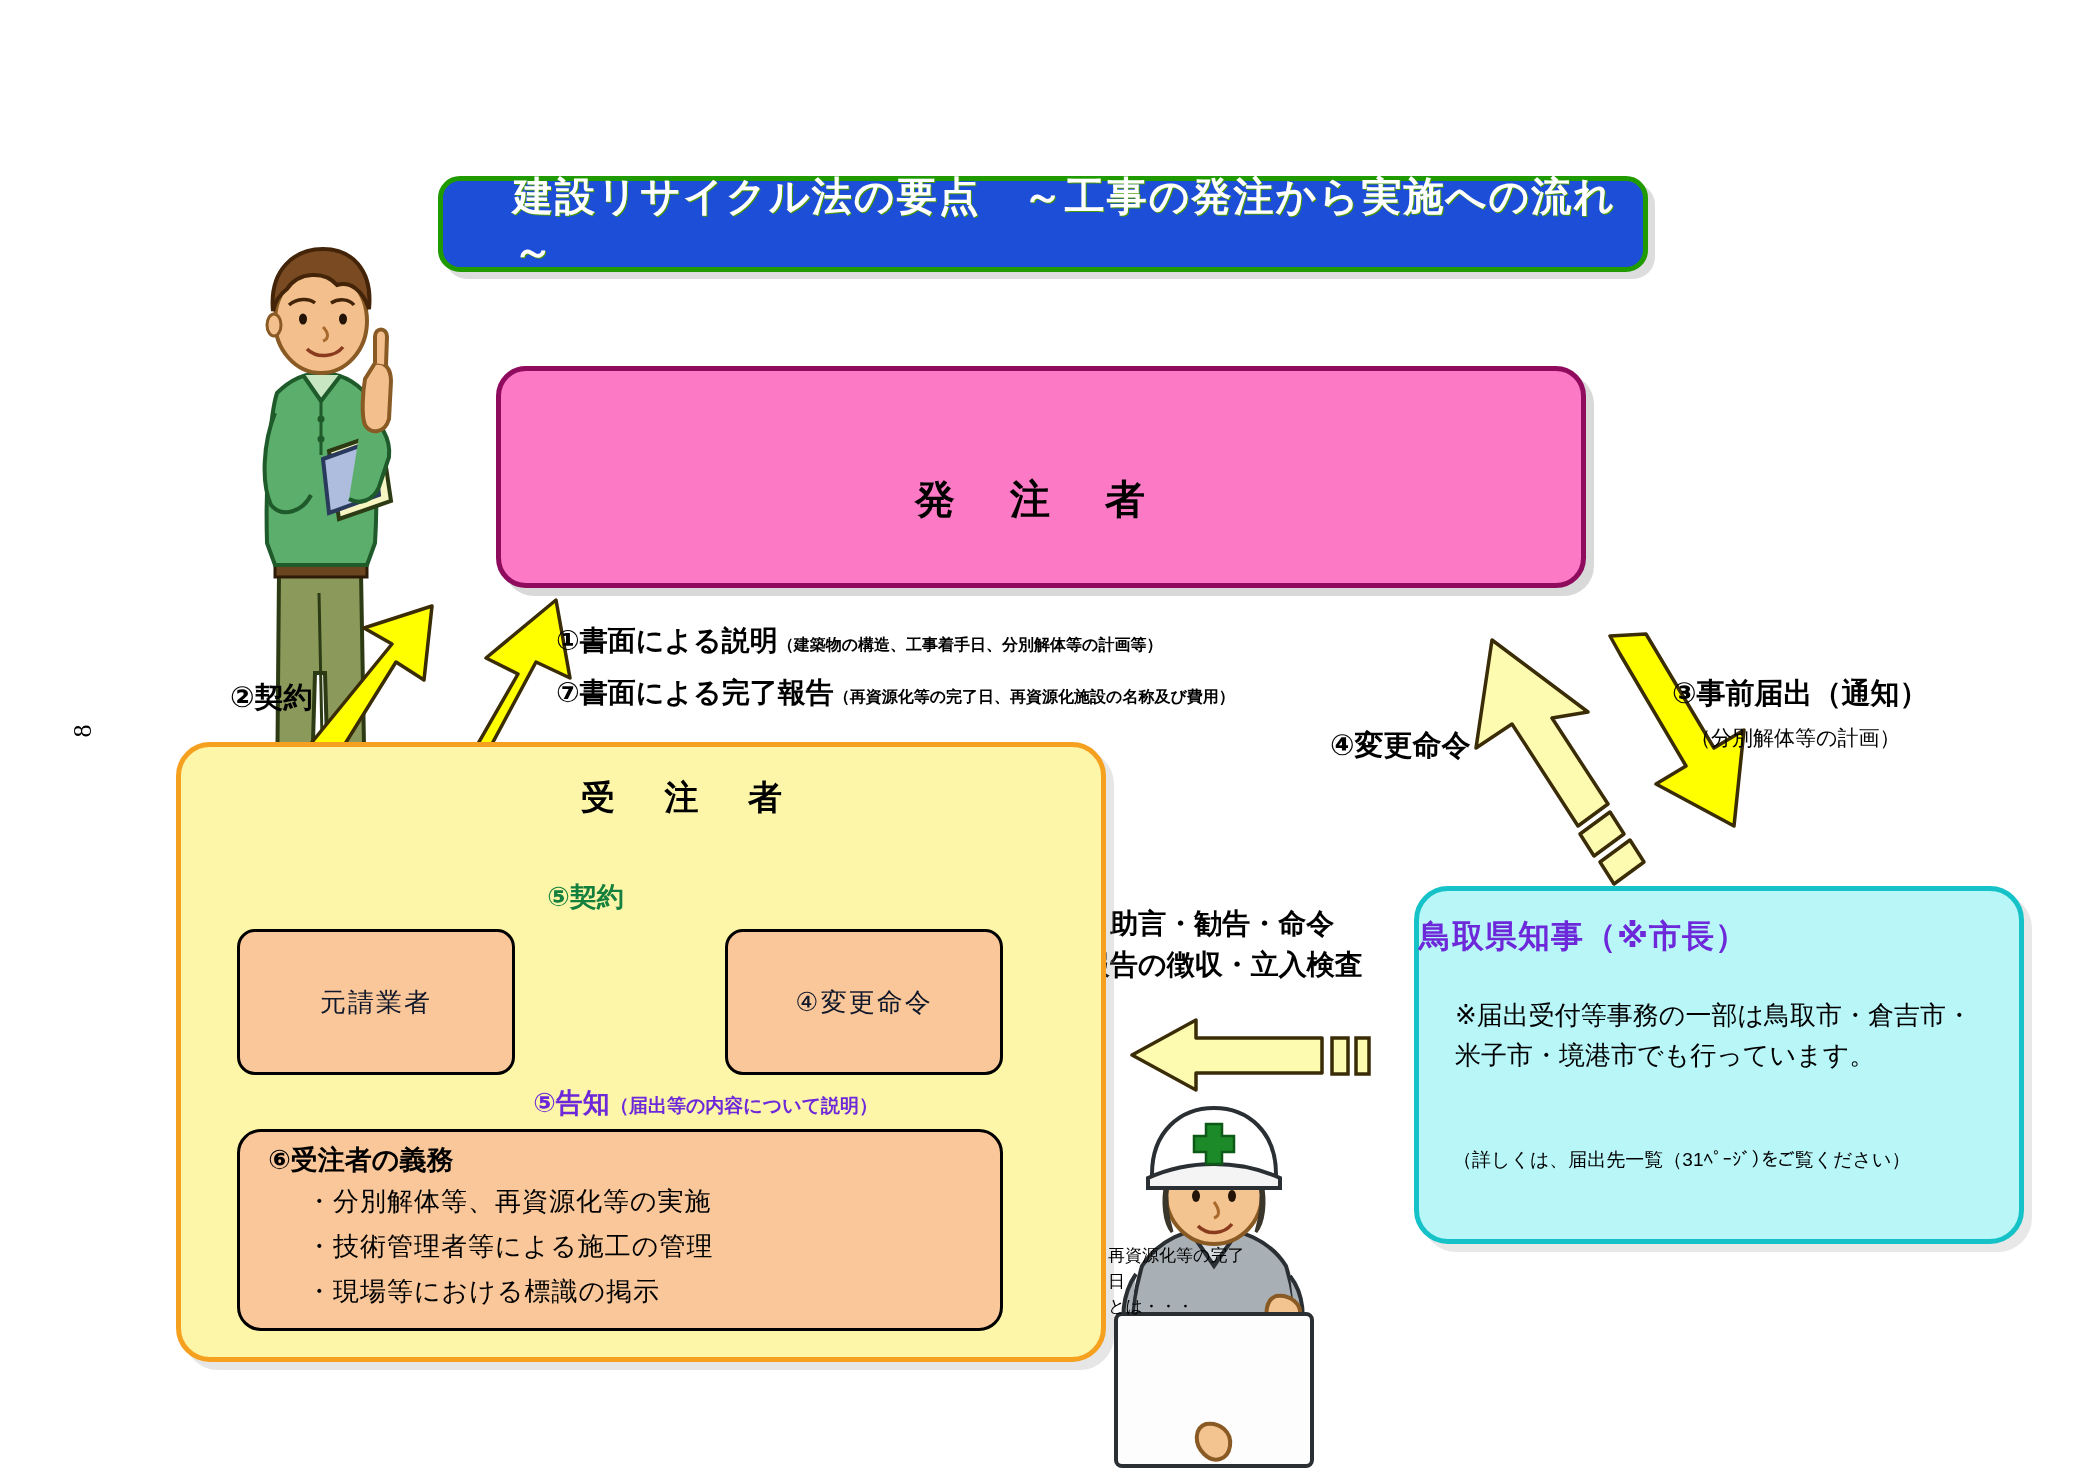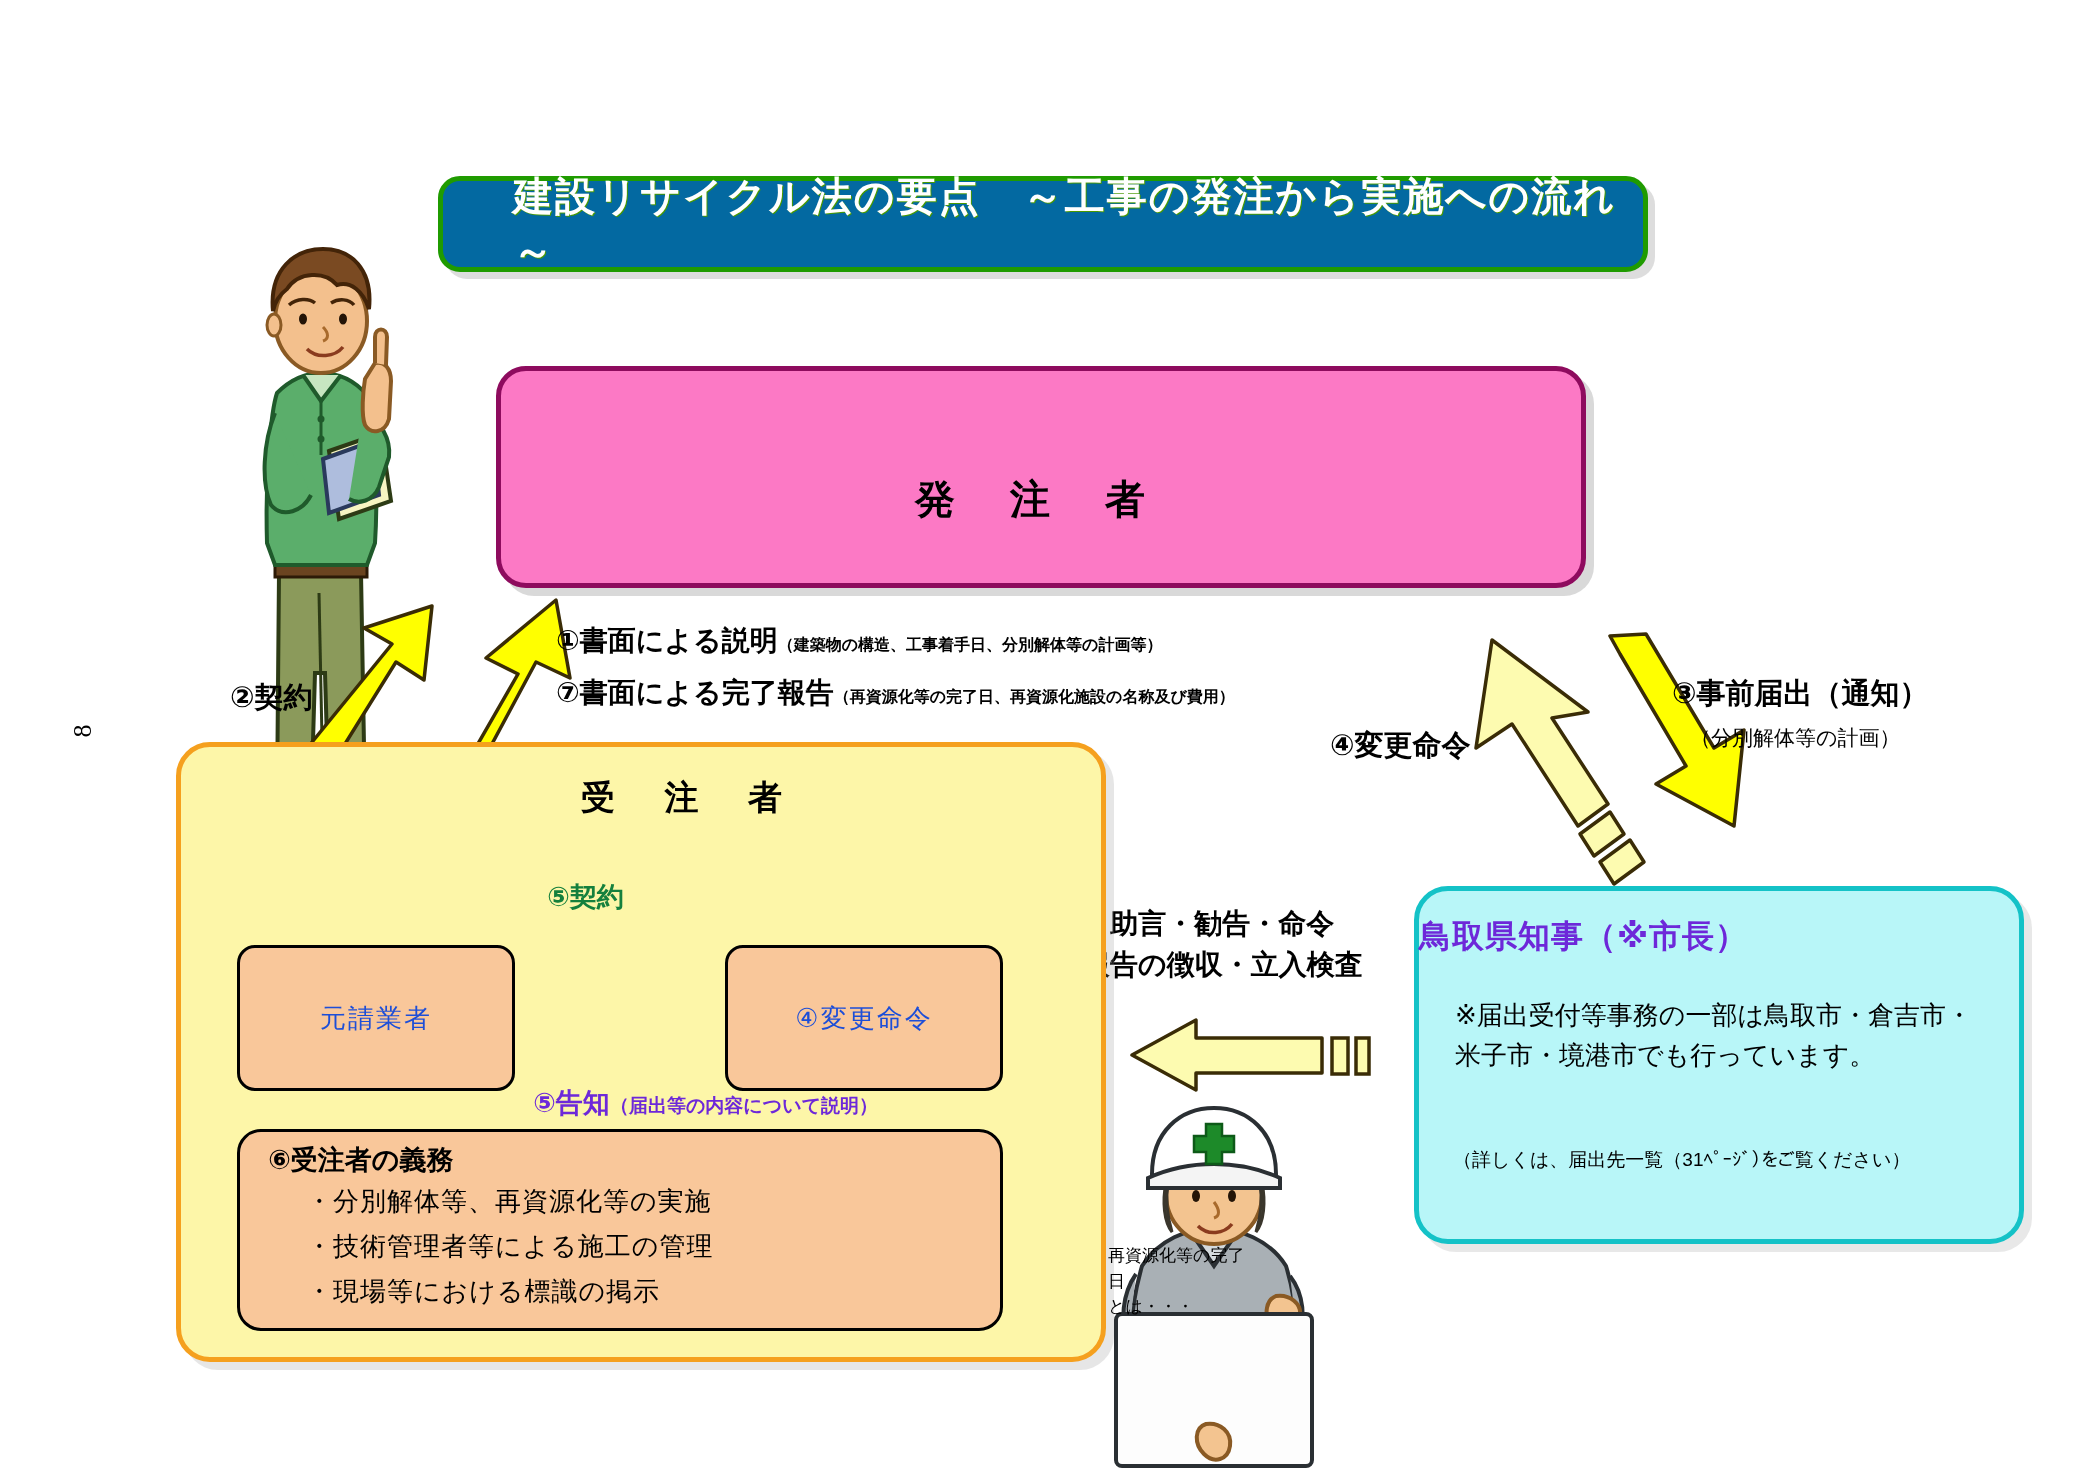--- a/index.html
+++ b/index.html
@@ -5,44 +5,44 @@
   html,body{margin:0;padding:0;background:#ffffff;}
   body{font-family:"Liberation Sans","DejaVu Sans",sans-serif;}
   #page{position:relative;width:2092px;height:1477px;background:#fff;overflow:hidden;}
 
   
   #pageno{position:absolute;left:76px;top:716px;font-size:26px;color:#000;
           transform:rotate(-90deg);transform-origin:50% 50%;font-family:"Liberation Serif",serif;}
 
   
   #title-banner{position:absolute;left:438px;top:176px;width:1200px;height:86px;
-      background:#0369a1;border:5px solid #1f9b00;border-radius:22px;
+      background:#1d4ed8;border:5px solid #1f9b00;border-radius:22px;
       box-shadow:7px 7px 0 rgba(120,120,120,.25);
       display:flex;align-items:center;}
   #title-text{color:#ffffff;font-size:40px;font-weight:bold;letter-spacing:2px;padding-left:70px;
       text-shadow:1px 1px 0 #4a9a00;}
 
   
   #orderer-box{position:absolute;left:496px;top:366px;width:1080px;height:212px;
       background:#fc79c5;border:5px solid #8e0b5e;border-radius:30px;
       box-shadow:8px 8px 0 rgba(130,130,130,.3);
       display:flex;align-items:center;justify-content:center;}
   #orderer-label{font-size:40px;font-weight:bold;color:#000;letter-spacing:22px;margin-top:44px;}
 
   
   #contractor-box{position:absolute;left:176px;top:742px;width:920px;height:610px;
       background:#fdf6a8;border:5px solid #f5a01e;border-radius:34px;
       box-shadow:8px 8px 0 rgba(140,140,140,.22);}
   #contractor-label{position:absolute;left:400px;top:28px;font-size:34px;font-weight:bold;
       color:#000;letter-spacing:20px;}
 
-  .subcontract-box{position:absolute;top:198px;width:272px;height:140px;
+  .subcontract-box{position:absolute;top:182px;width:272px;height:140px;
       background:#f9c79a;border:3px solid #000;border-radius:18px;
       display:flex;align-items:center;justify-content:center;
-      font-size:26px;color:#1d4ed8;letter-spacing:2px;}
+      font-size:26px;color:#0f172a;letter-spacing:2px;}
   #prime-box{left:56px;}
   #sub-box{left:544px;}
 
   #contract5-label{position:absolute;left:366px;top:132px;font-size:27px;font-weight:bold;color:#15803d;}
   #notify5-label{position:absolute;left:352px;top:338px;font-size:27px;font-weight:bold;color:#6d28d9;white-space:nowrap;text-align:right;}
   #notify5-label .small{font-size:19px;font-weight:bold;}
 
   #duty-box{position:absolute;left:56px;top:382px;width:760px;height:196px;
       background:#f9c79a;border:3px solid #000;border-radius:24px;}
   #duty-title{position:absolute;left:28px;top:10px;font-size:27px;font-weight:bold;color:#000;}

